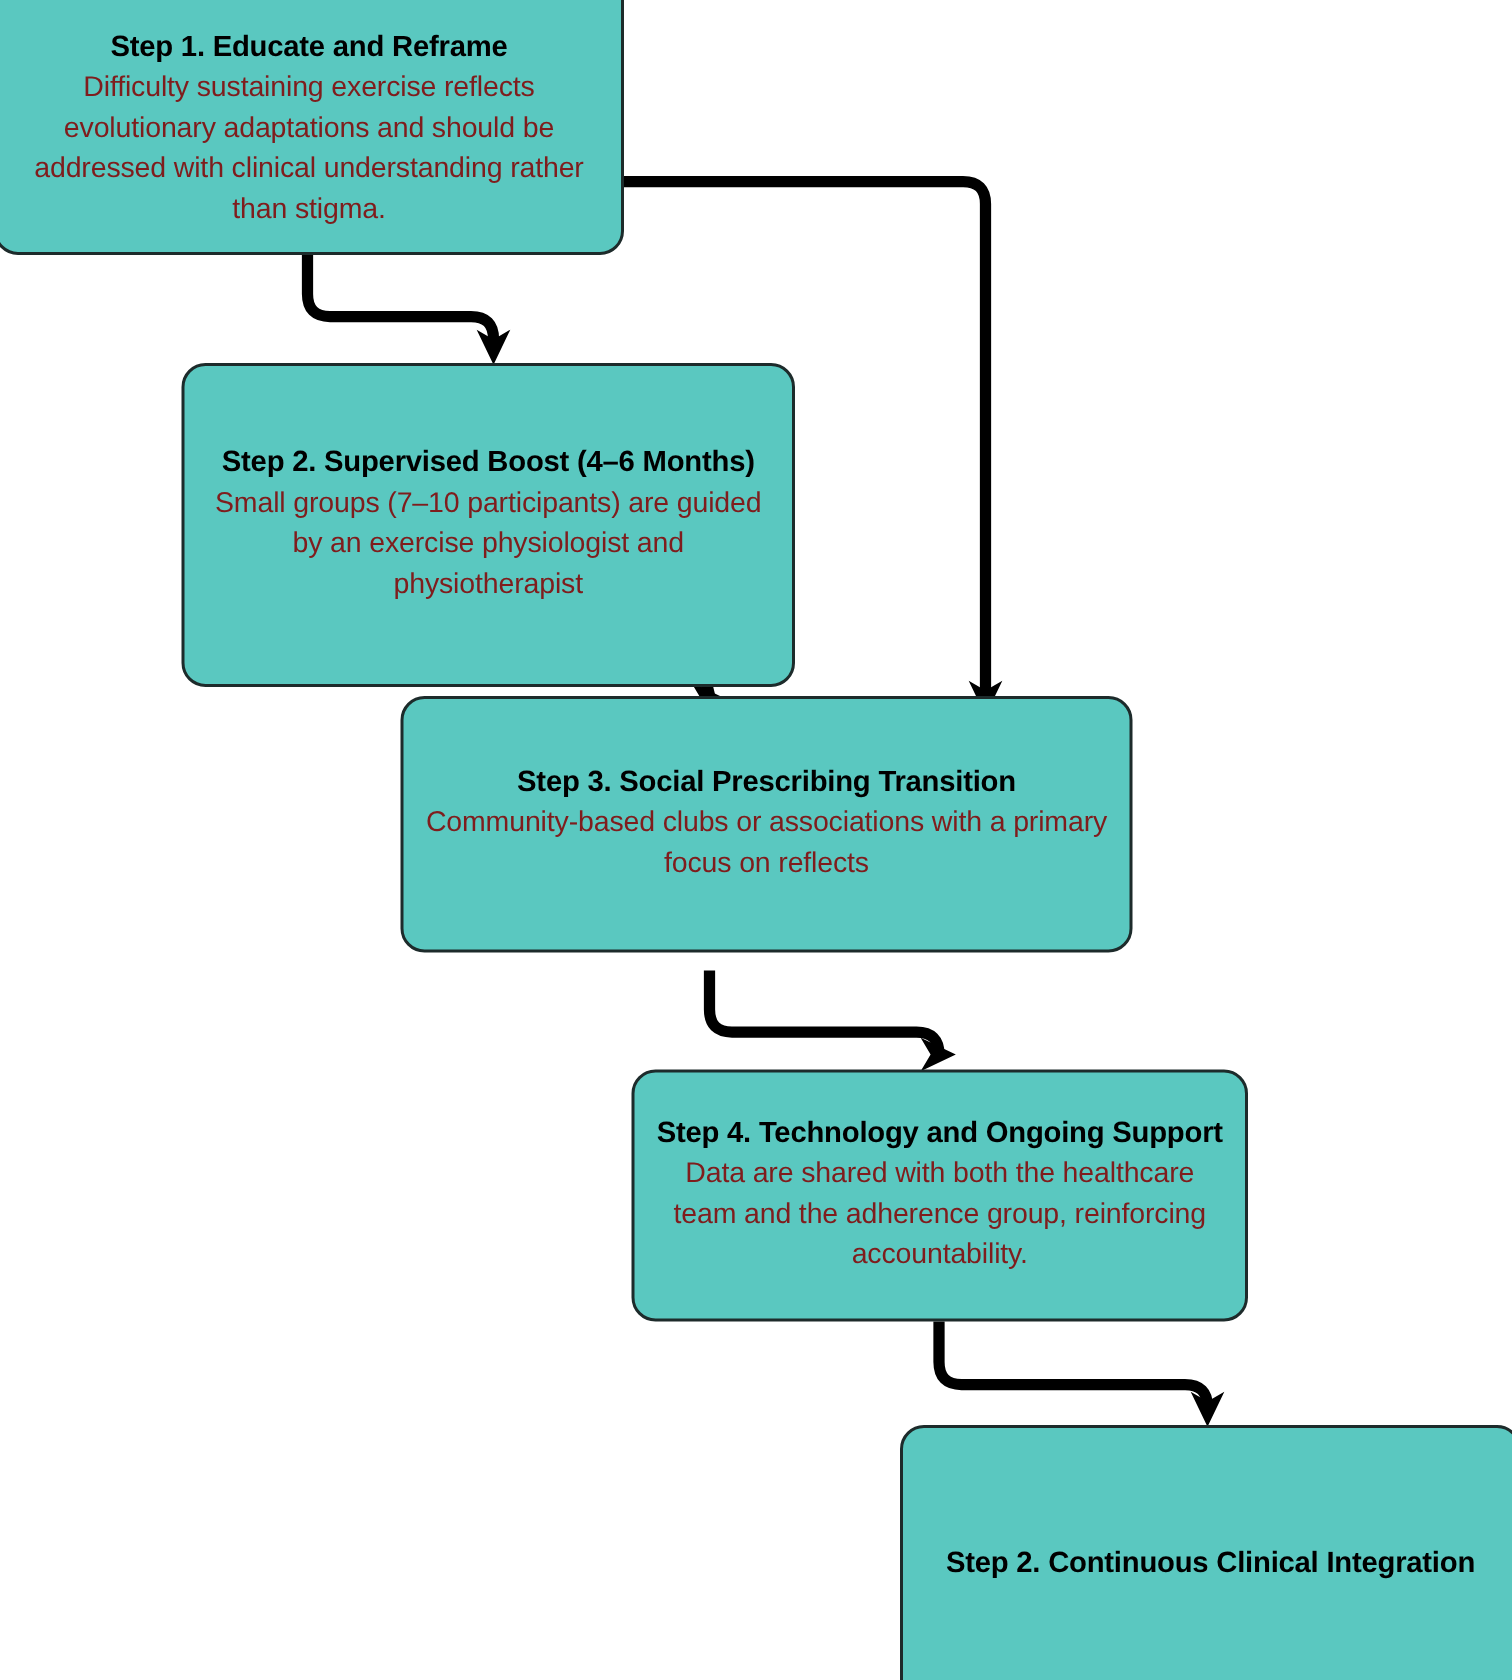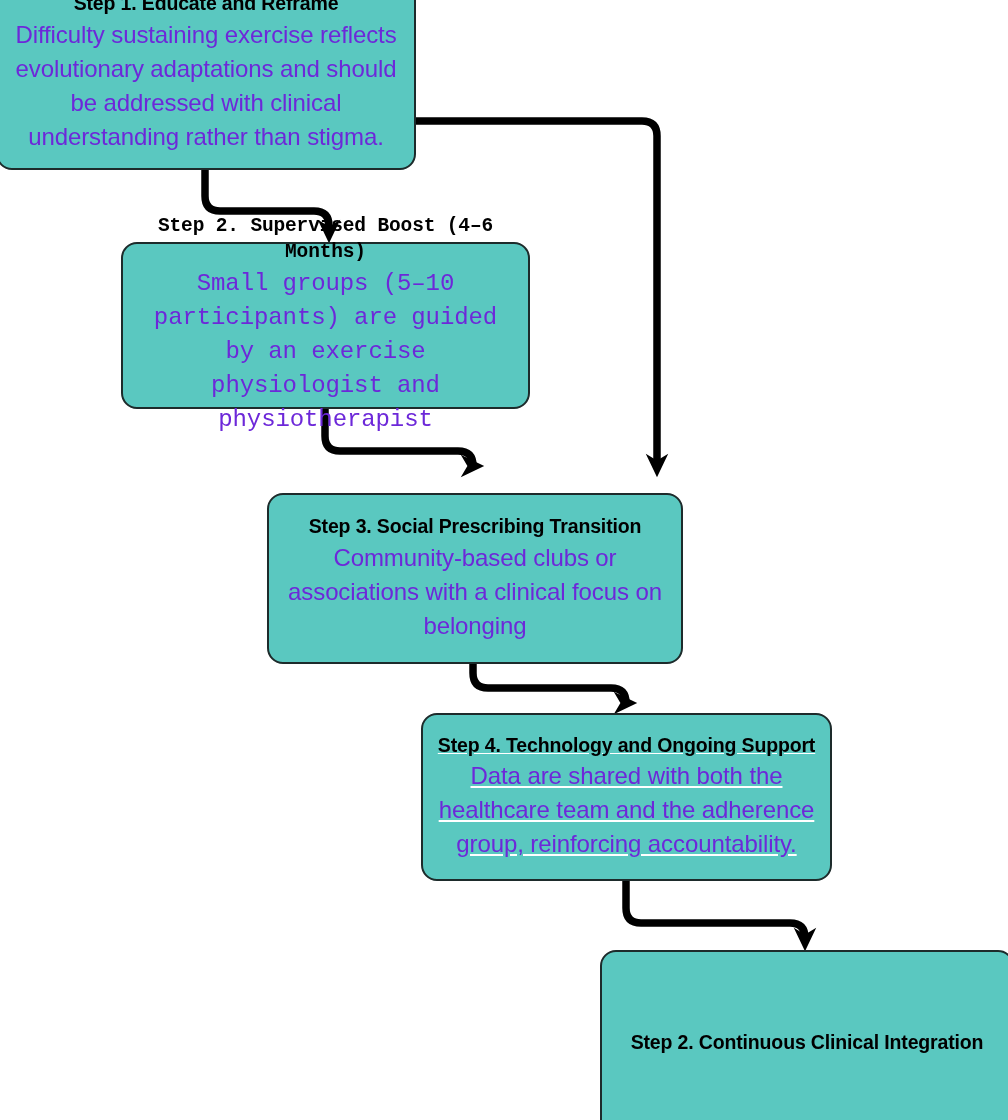--- a/index.html
+++ b/index.html
@@ -45,54 +45,52 @@
   .node-title {
     font-weight: bold;
     font-size: 19.5px;
     line-height: 1.32;
     letter-spacing: -0.15px;
     margin: 0 0 1px 0;
     color: #000000;
   }
   .node-body {
     font-weight: normal;
-    font-size: 24px;
+    font-size: 19px;
     line-height: 1.42;
     letter-spacing: -0.1px;
     margin: 0;
-    color: #6d28d9;
+    color: #7f1d1d;
   }
   
   #node-step-1 {
     left: -4px;
     top: -22px;
     width: 420px;
     height: 192px;
     justify-content: flex-end;
     padding-bottom: 14px;
   }
   #node-step-2 {
     left: 121px;
     top: 242px;
     width: 409px;
-    height: 167px;
-    font-family: Liberation Mono, monospace;
+    height: 216px;
   }
   #node-step-3 {
     left: 267px;
-    top: 493px;
-    width: 416px;
+    top: 464px;
+    width: 488px;
     height: 171px;
   }
   #node-step-4 {
     left: 421px;
     top: 713px;
     width: 411px;
     height: 168px;
-    text-decoration: underline;
   }
   #node-step-5 {
     left: 600px;
     top: 950px;
     width: 414px;
     height: 186px;
   }
 </style>
 </head>
 <body>
@@ -117,26 +115,26 @@
     <path d="M 626 881 L 626 908 Q 626 923 641 923 L 790 923 Q 805 923 805 938 L 805 940" fill="none" stroke="#000000" stroke-width="7.5" stroke-linecap="butt" marker-end="url(#arrowhead)"></path>
   </svg>
 
   <div class="node" id="node-step-1">
     <div class="node-title">Step 1. Educate and Reframe</div>
     <div class="node-body">Difficulty sustaining exercise reflects evolutionary adaptations and should be addressed with clinical understanding rather than stigma.</div>
   </div>
 
   <div class="node" id="node-step-2">
     <div class="node-title">Step 2. Supervised Boost (4–6 Months)</div>
-    <div class="node-body">Small groups (5–10 participants) are guided by an exercise physiologist and physiotherapist</div>
+    <div class="node-body">Small groups (7–10 participants) are guided by an exercise physiologist and physiotherapist</div>
   </div>
 
   <div class="node" id="node-step-3">
     <div class="node-title">Step 3. Social Prescribing Transition</div>
-    <div class="node-body">Community-based clubs or associations with a clinical focus on belonging</div>
+    <div class="node-body">Community-based clubs or associations with a primary focus on reflects</div>
   </div>
 
   <div class="node" id="node-step-4">
     <div class="node-title">Step 4. Technology and Ongoing Support</div>
     <div class="node-body">Data are shared with both the healthcare team and the adherence group, reinforcing accountability.</div>
   </div>
 
   <div class="node" id="node-step-5">
     <div class="node-title">Step 2. Continuous Clinical Integration</div>
   </div>

